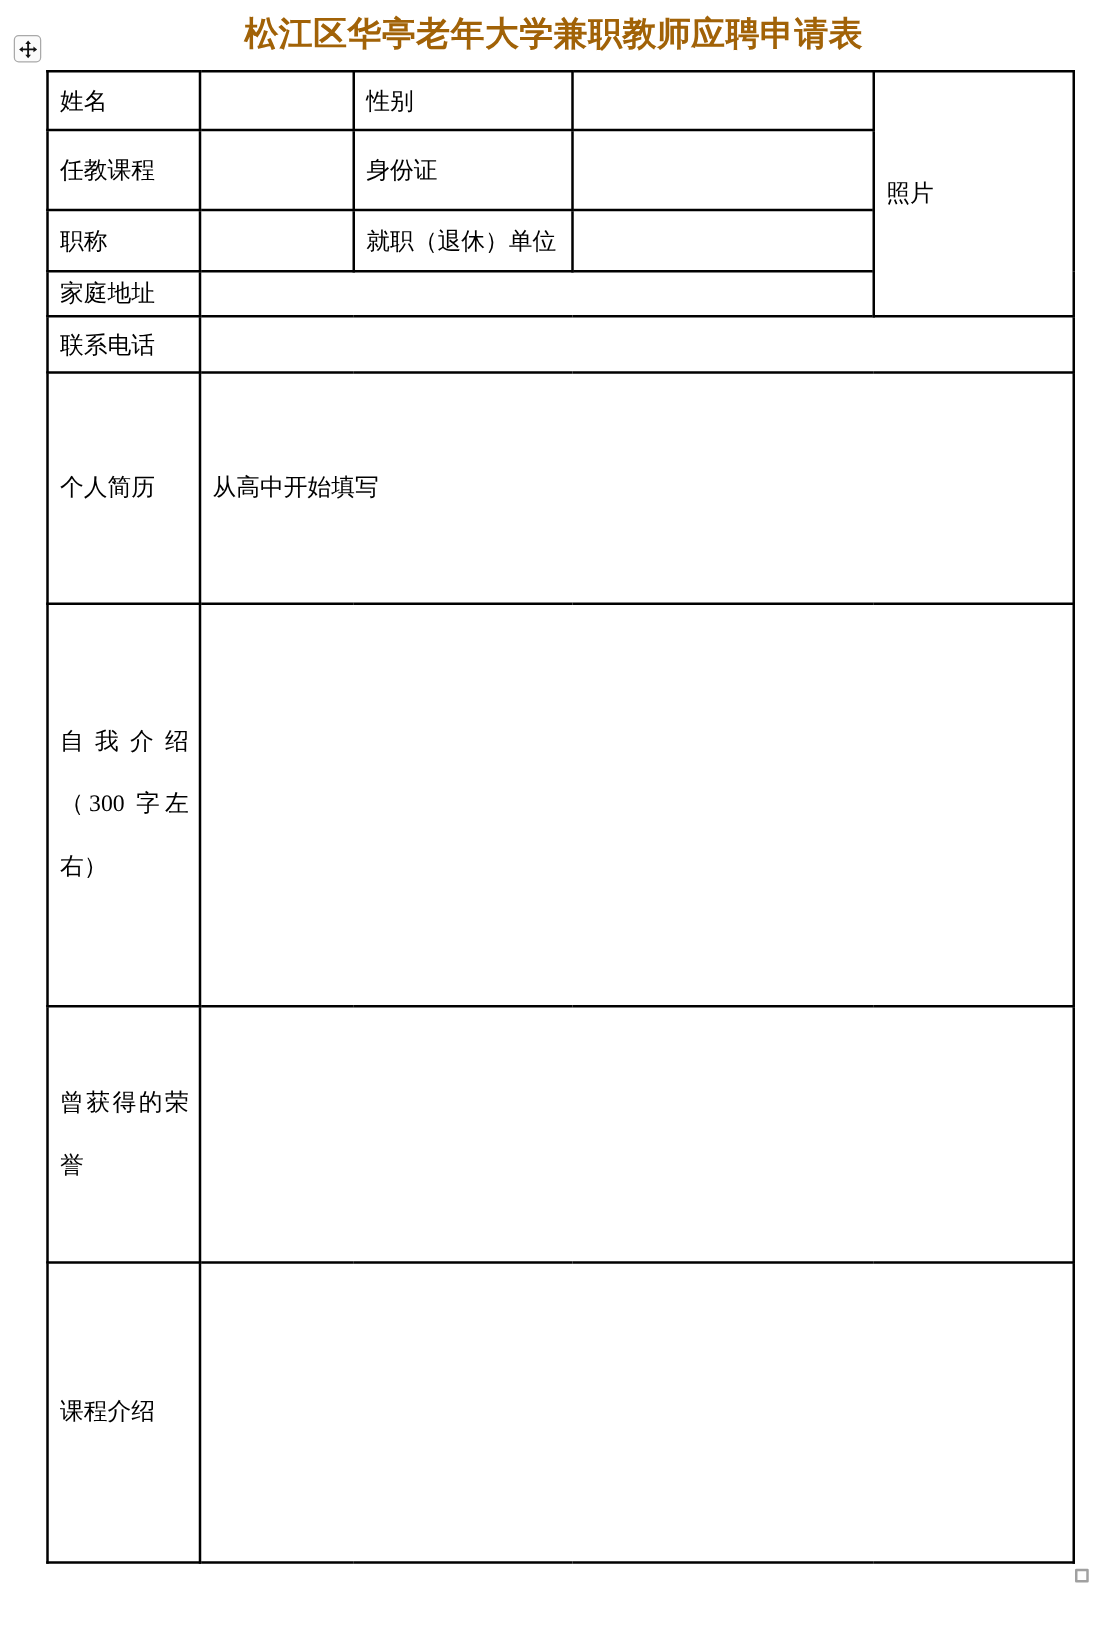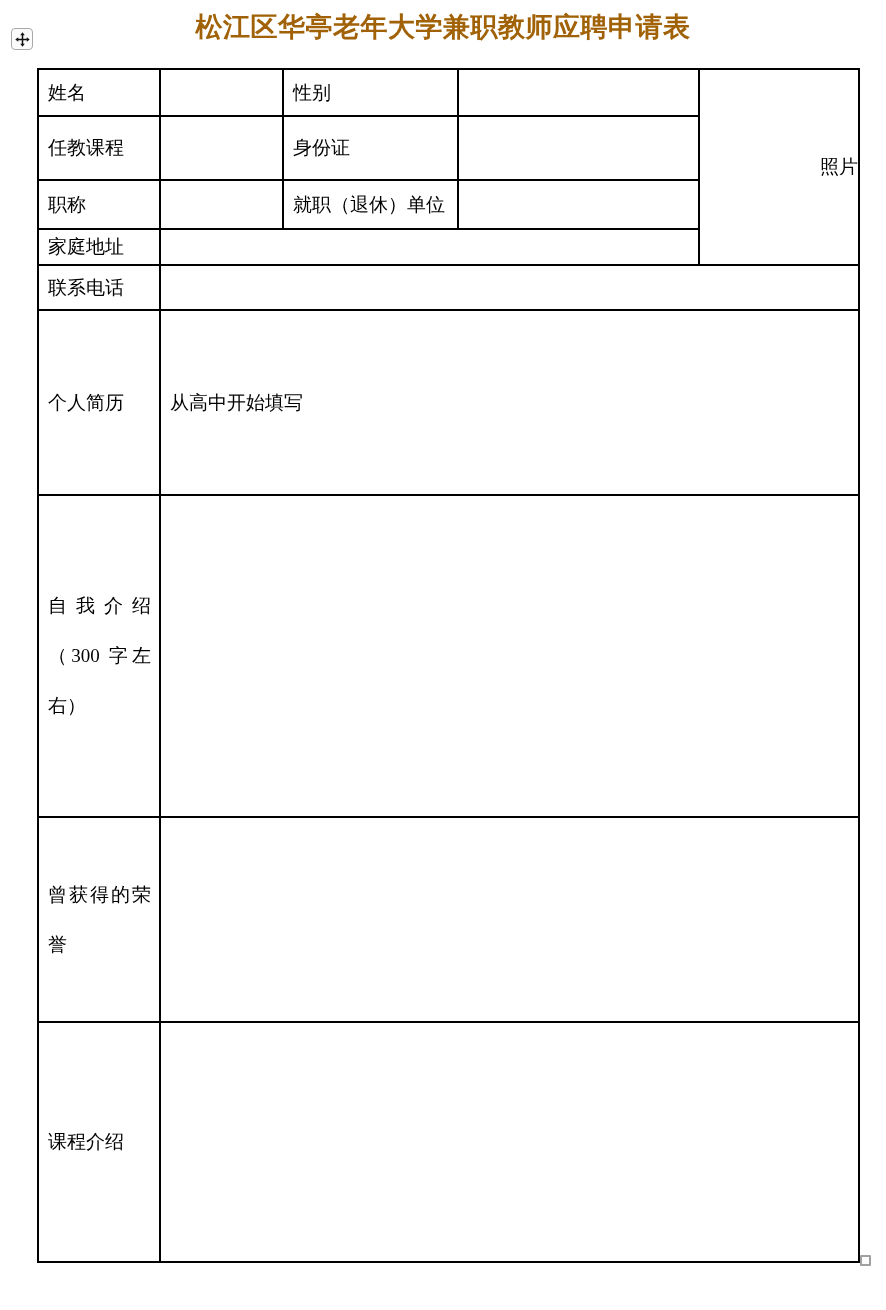--- a/index.html
+++ b/index.html
@@ -38,41 +38,41 @@
   .resize-handle {
     position: absolute;
     left: 860px; top: 1255px;
     width: 11px; height: 11px;
     border: 2px solid #a0a0a0;
     background: #fdfdfd;
     border-radius: 1px;
   }
   table.form {
     position: absolute;
-    left: 37px; top: 68px;
+    left: 37px; top: 56px;
     width: 821px;
     border-collapse: collapse;
     table-layout: fixed;
   }
   table.form td {
     border: 2px solid #000;
     font-size: 19px;
     vertical-align: middle;
     padding: 0 0 0 9px;
     overflow: hidden;
   }
   td.label { white-space: nowrap; }
   td.top {
     vertical-align: top;
     line-height: 50px;
     padding-top: 1px;
   }
   td.value { padding-left: 13px; }
   td.photo-cell {
-    text-align: right;
+    text-align: left;
     vertical-align: middle;
     padding: 0;
   }
   .lbl-line { line-height: 50px; }
   .lbl-line.justify {
     text-align: justify;
     text-align-last: justify;
     padding-right: 8px;
   }
   td.multi { padding-right: 0; }

